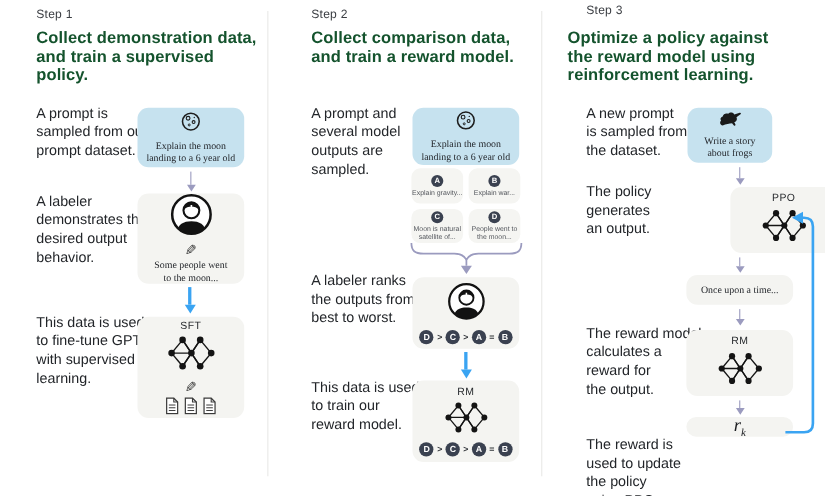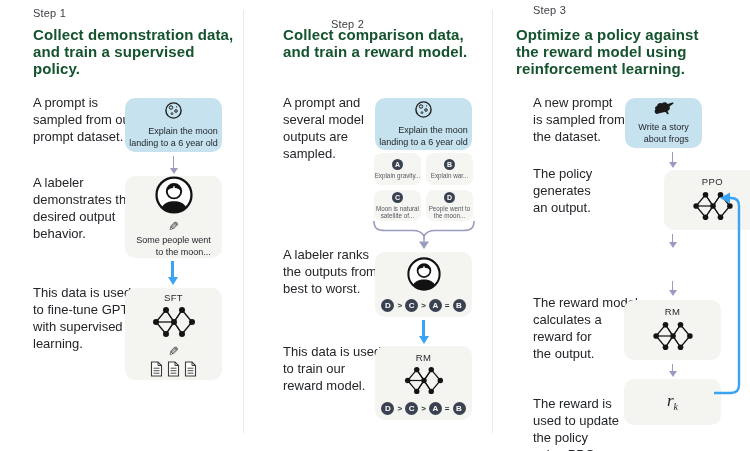--- a/index.html
+++ b/index.html
@@ -7,21 +7,21 @@
     position:relative;width:750px;height:451px;background:#ffffff;overflow:hidden;
     font-family:"Liberation Sans",sans-serif;color:#222529;padding-left:22px;
   }
   .abs{position:absolute;}
   .divider{position:absolute;top:10px;height:423px;width:1px;background:#e9e9e7;}
   .step-label{font-size:11px;color:#3b3e43;letter-spacing:.2px;}
   .col-title{font-size:15px;font-weight:bold;line-height:17px;color:#14532d;white-space:pre-line;letter-spacing:.1px;}
   .caption{font-size:13px;line-height:17px;color:#222529;white-space:pre-line;}
   .bluebox{background:#c6e2ef;border-radius:10px;display:flex;flex-direction:column;align-items:center;justify-content:center;gap:2px;}
   .graybox{background:#f4f4f1;border-radius:10px;display:flex;flex-direction:column;align-items:center;}
-  .boxtext{font-size:9px;line-height:11.5px;color:#24272c;text-align:right;white-space:pre-line;}
+  .boxtext{font-size:9px;line-height:11.5px;color:#24272c;text-align:center;white-space:pre-line;font-family:Liberation Serif, serif;}
   .modlabel{font-size:9.5px;color:#26292d;letter-spacing:.4px;}
   .samplebox{background:#f5f5f2;border-radius:8px;display:flex;flex-direction:column;align-items:center;justify-content:center;gap:2px;}
   .sampletext{font-size:6.3px;line-height:7.5px;color:#55585e;text-align:center;white-space:pre-line;}
   .badge{width:11px;height:11px;border-radius:50%;background:#3a4150;color:#fff;font-size:7px;font-weight:bold;
          display:inline-flex;align-items:center;justify-content:center;flex:none;}
   .badge.lg{width:13px;height:13px;font-size:8px;}
   .rankrow{display:flex;align-items:center;gap:3px;}
   .ranksep{font-size:8px;font-weight:bold;color:#2e3237;}
   .arrow{display:flex;flex-direction:column;align-items:center;width:11px;}
   .arrow .shaft{flex:1;width:1.6px;background:#9b9bbf;}
@@ -148,21 +148,21 @@
       <svg width="13" height="16" viewBox="0 0 13 16">
           <path d="M1.5,1 H8 L11.5,4.5 V15 H1.5 Z" fill="#fff" stroke="#3a3a3a" stroke-width="1.1"></path>
           <path d="M8,1 V4.5 H11.5" fill="none" stroke="#3a3a3a" stroke-width="1"></path>
           <line x1="3.5" y1="7.2" x2="9.5" y2="7.2" stroke="#3a3a3a" stroke-width="0.9"></line>
           <line x1="3.5" y1="9.7" x2="9.5" y2="9.7" stroke="#3a3a3a" stroke-width="0.9"></line>
           <line x1="3.5" y1="12.2" x2="9.5" y2="12.2" stroke="#3a3a3a" stroke-width="0.9"></line>
         </svg>
     </div>
   </div>
 
-  <div class="abs step-label" style="left:283px;top:18px;margin-left:48px;">Step 2</div>
+  <div class="abs step-label" style="left:283px;top:7px;">Step 2</div>
   <div class="abs col-title" style="left:283px;top:26px;width:205px;">Collect comparison data,
 and train a reward model.</div>
   <div class="abs caption" style="left:283px;top:94px;width:185px;">A prompt and
 several model
 outputs are
 sampled.</div>
   <div class="abs caption" style="left:283px;top:246px;width:185px;">A labeler ranks
 the outputs from
 best to worst.</div>
   <div class="abs caption" style="left:283px;top:343px;width:185px;">This data is used
@@ -343,20 +343,23 @@
         </g>
       </svg>
     </span>
   </div>
 
   <div class="abs arrow" style="left:667px;top:234px;height:14px;">
       <div class="shaft"></div>
       <div class="head"></div>
     </div>
 
+  <div class="abs graybox" style="left:624px;top:250px;width:97px;height:27px;justify-content:center;">
+    <div class="boxtext">Once upon a time...</div>
+  </div>
 
   <div class="abs arrow" style="left:667px;top:281px;height:15px;">
       <div class="shaft"></div>
       <div class="head"></div>
     </div>
 
   <div class="abs graybox" style="left:624px;top:300px;width:97px;height:60px;justify-content:center;gap:4px;">
     <div class="modlabel">RM</div>
     <span>
       <svg width="44" height="30" viewBox="0 0 44 32">
@@ -384,21 +387,21 @@
         </g>
       </svg>
     </span>
   </div>
 
   <div class="abs arrow" style="left:667px;top:364px;height:13px;">
       <div class="shaft"></div>
       <div class="head"></div>
     </div>
 
-  <div class="abs graybox" style="left:624px;top:379px;width:97px;height:46px;justify-content:center;">
+  <div class="abs graybox" style="left:624px;top:379px;width:97px;height:18px;justify-content:center;">
     <span class="rk"><span>r</span><sub>k</sub></span>
   </div>
 
   <div class="abs" style="left:700px;top:180px;">
     <svg width="50" height="230" viewBox="0 0 50 230">
       <path d="M14,213 L31,213 Q39,213 39,205 L39,26 Q39,18 31,18 L30,18" fill="none" stroke="#3aa4f2" stroke-width="2.4"></path>
       <polygon points="30,12.5 30,23.5 20,18" fill="#3aa4f2"></polygon>
     </svg>
   </div>
 

